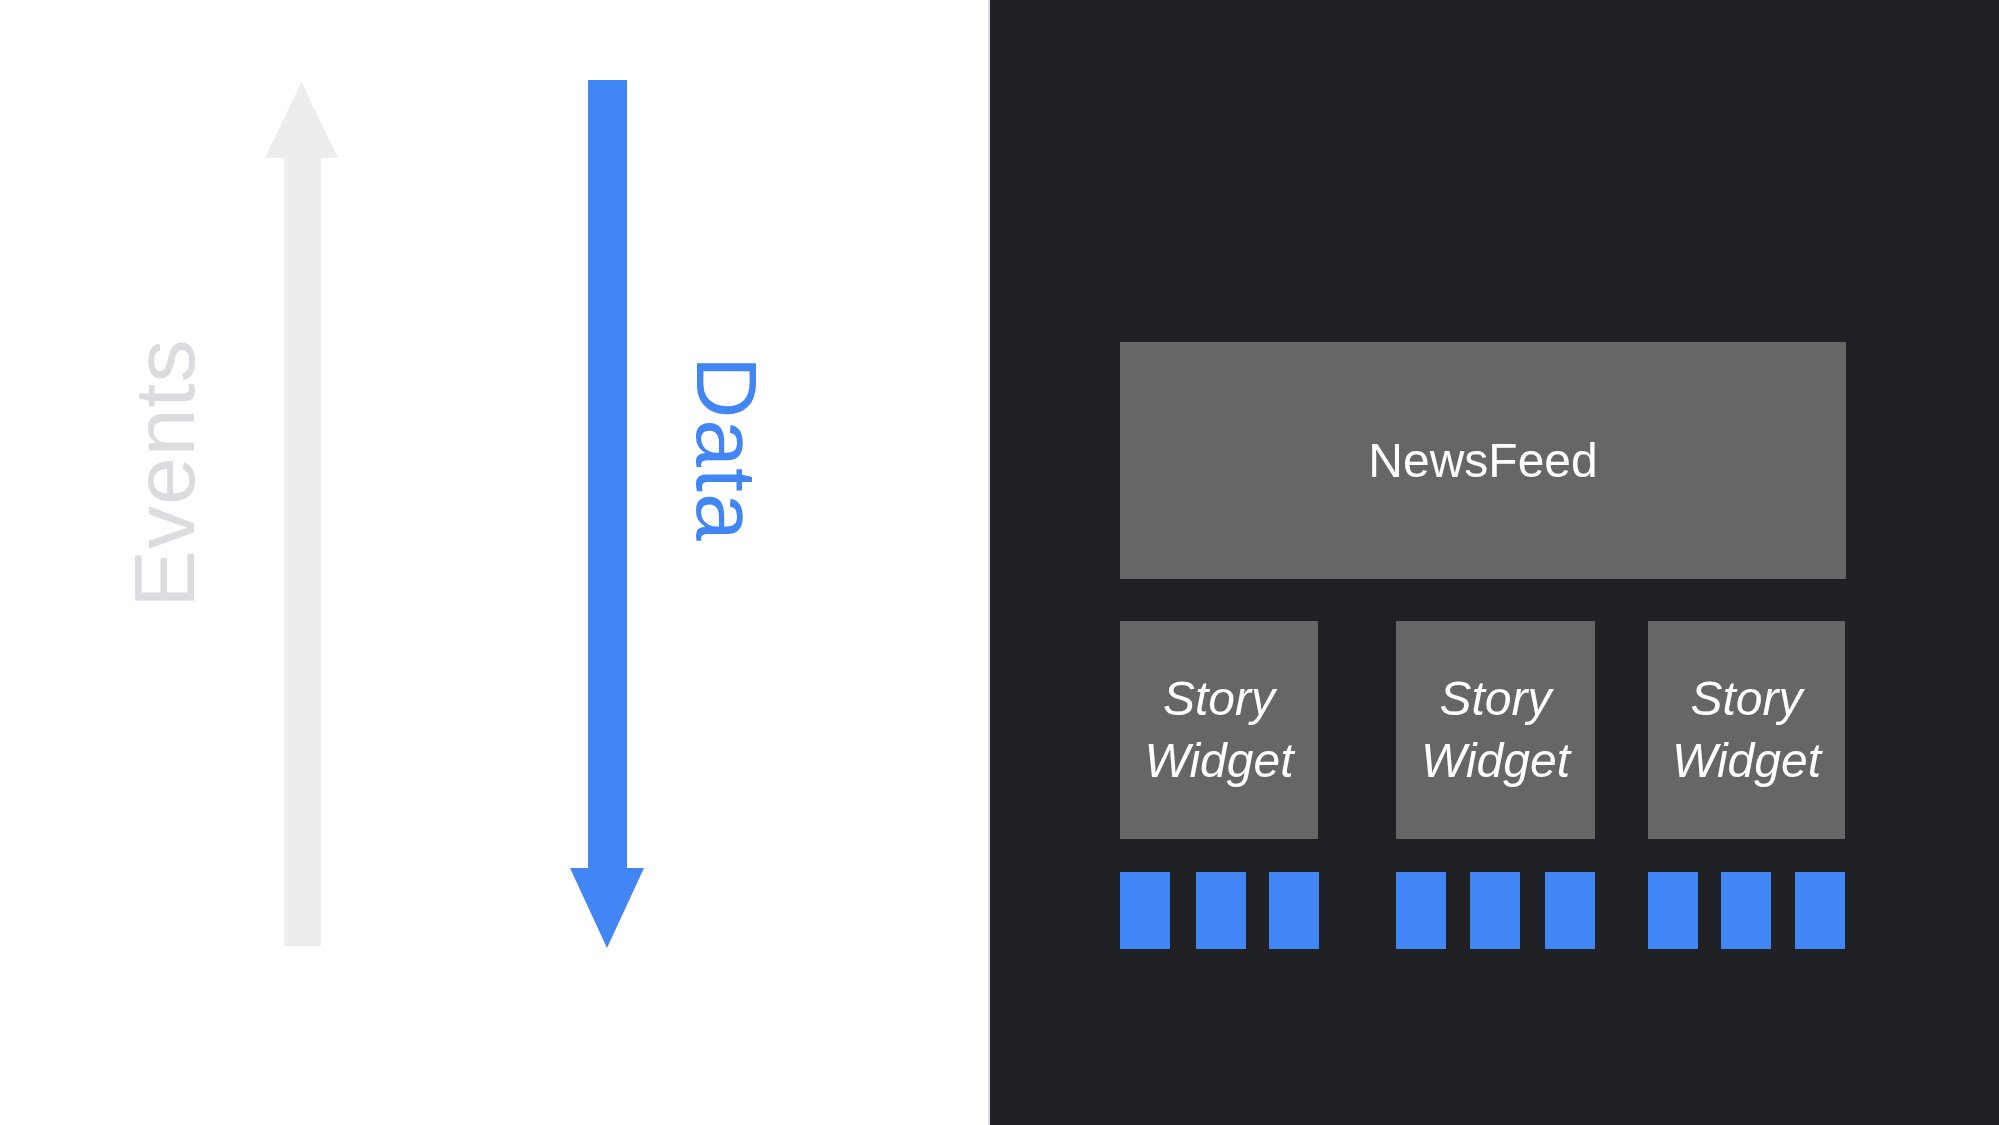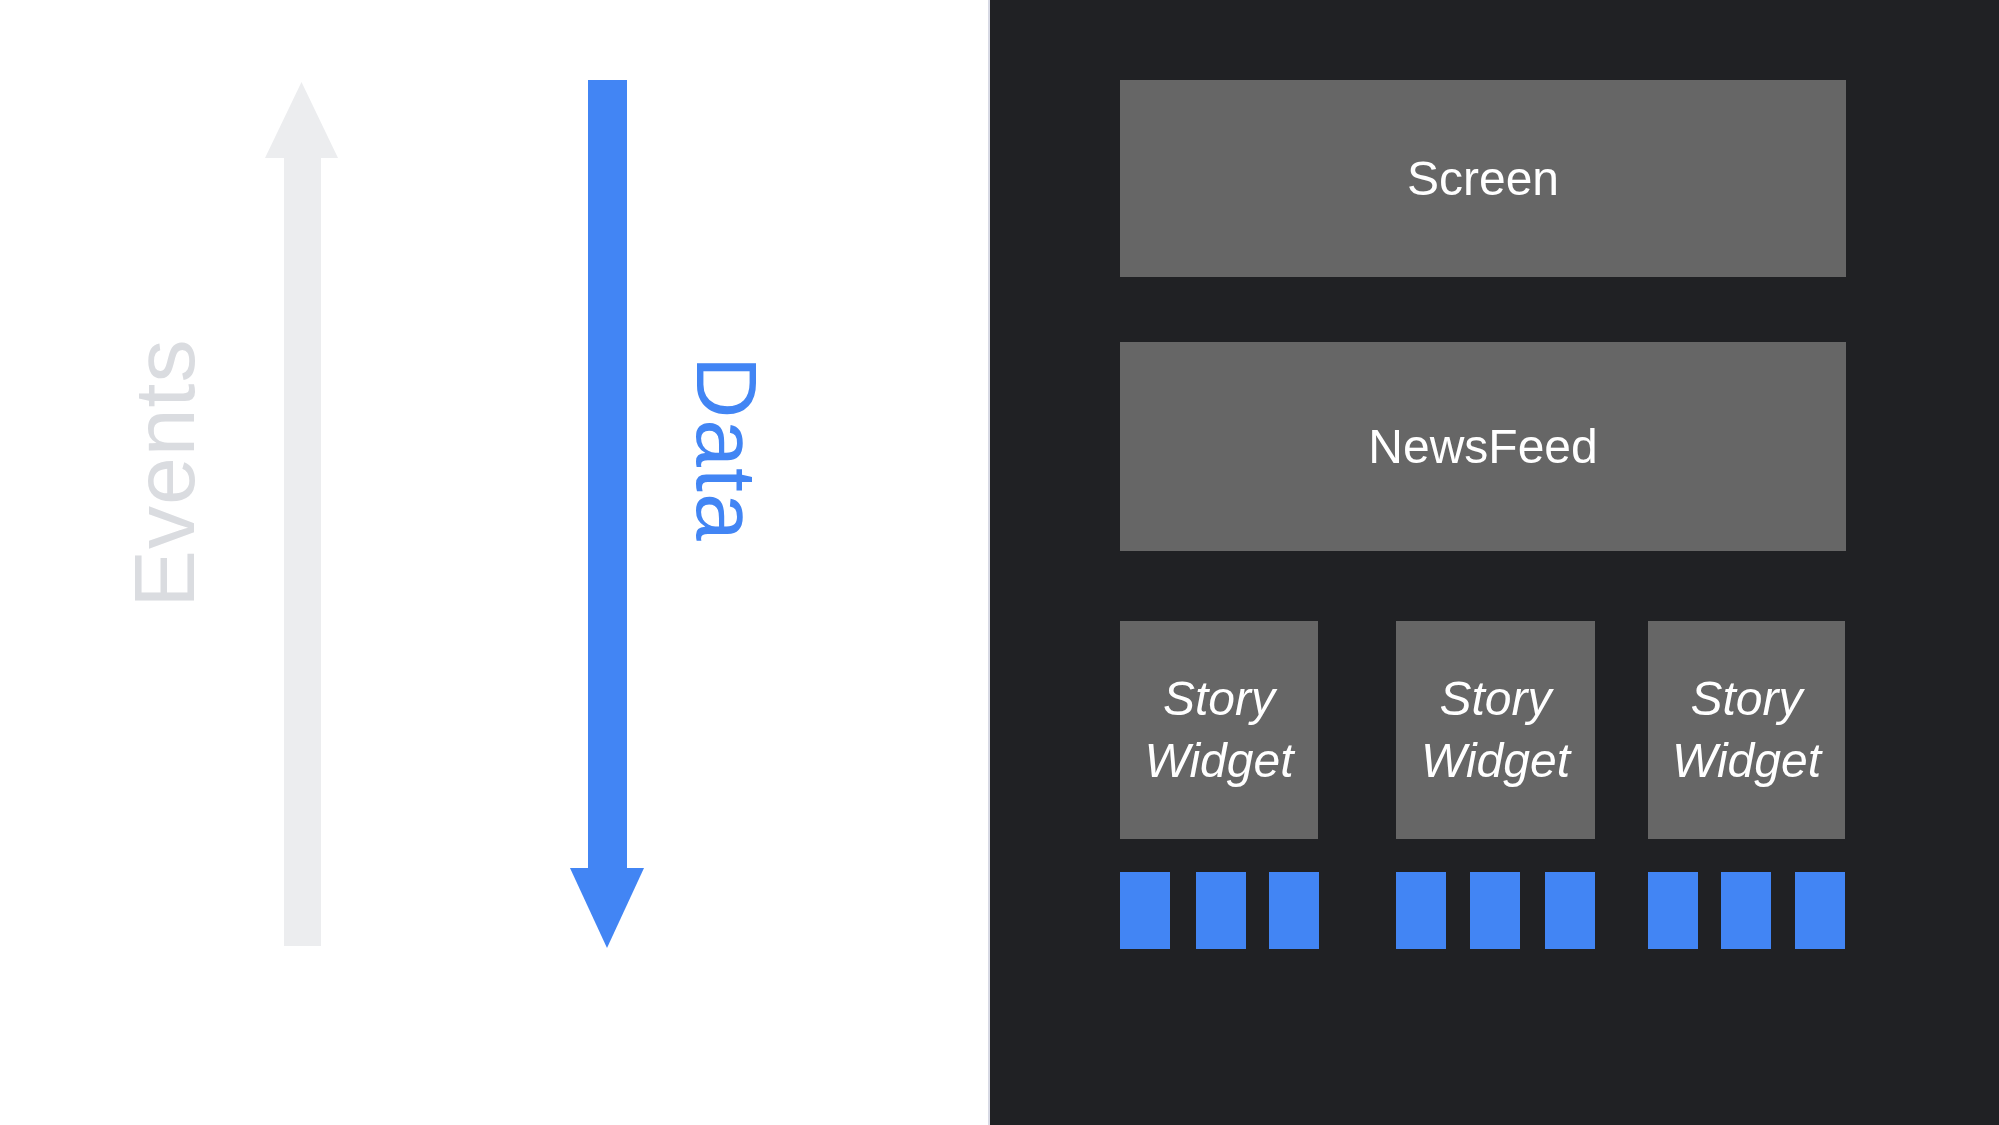--- a/index.html
+++ b/index.html
@@ -84,21 +84,21 @@
     display: flex;
     align-items: center;
     justify-content: center;
     text-align: center;
     font-size: 48px;
     font-weight: 500;
     line-height: 62px;
   }
   
   .box-screen   { left: 130px; top:  80px; width: 726px; height: 197px; }
-  .box-newsfeed { left: 130px; top: 342px; width: 726px; height: 209px; }
+  .box-newsfeed { left: 130px; top: 342px; width: 726px; height: 237px; }
   .box-story-1  { left: 130px; top: 621px; width: 198px; height: 218px; }
   .box-story-2  { left: 406px; top: 621px; width: 199px; height: 218px; }
   .box-story-3  { left: 658px; top: 621px; width: 197px; height: 218px; }
   .story-label { display: inline-block; max-width: 180px; font-style: italic; }
 
   .sq {
     position: absolute;
     top: 872px;
     width: 50px; height: 77px;
     background: var(--blue, #4285f4);
@@ -125,23 +125,20 @@
     <div class="arrow-up-shaft"></div>
 
     <div class="label-data">Data</div>
 
     <div class="arrow-down-shaft"></div>
     <div class="arrow-down-head"></div>
   </section>
 
   <section class="panel-right">
 
-    <div class="box box-screen">
-      <span>Screen</span>
-    </div>
 
     <div class="box box-newsfeed">
       <span>NewsFeed</span>
     </div>
 
     <div class="box box-story-1">
       <span class="story-label">Story Widget</span>
     </div>
     <div class="box box-story-2">
       <span class="story-label">Story Widget</span>

